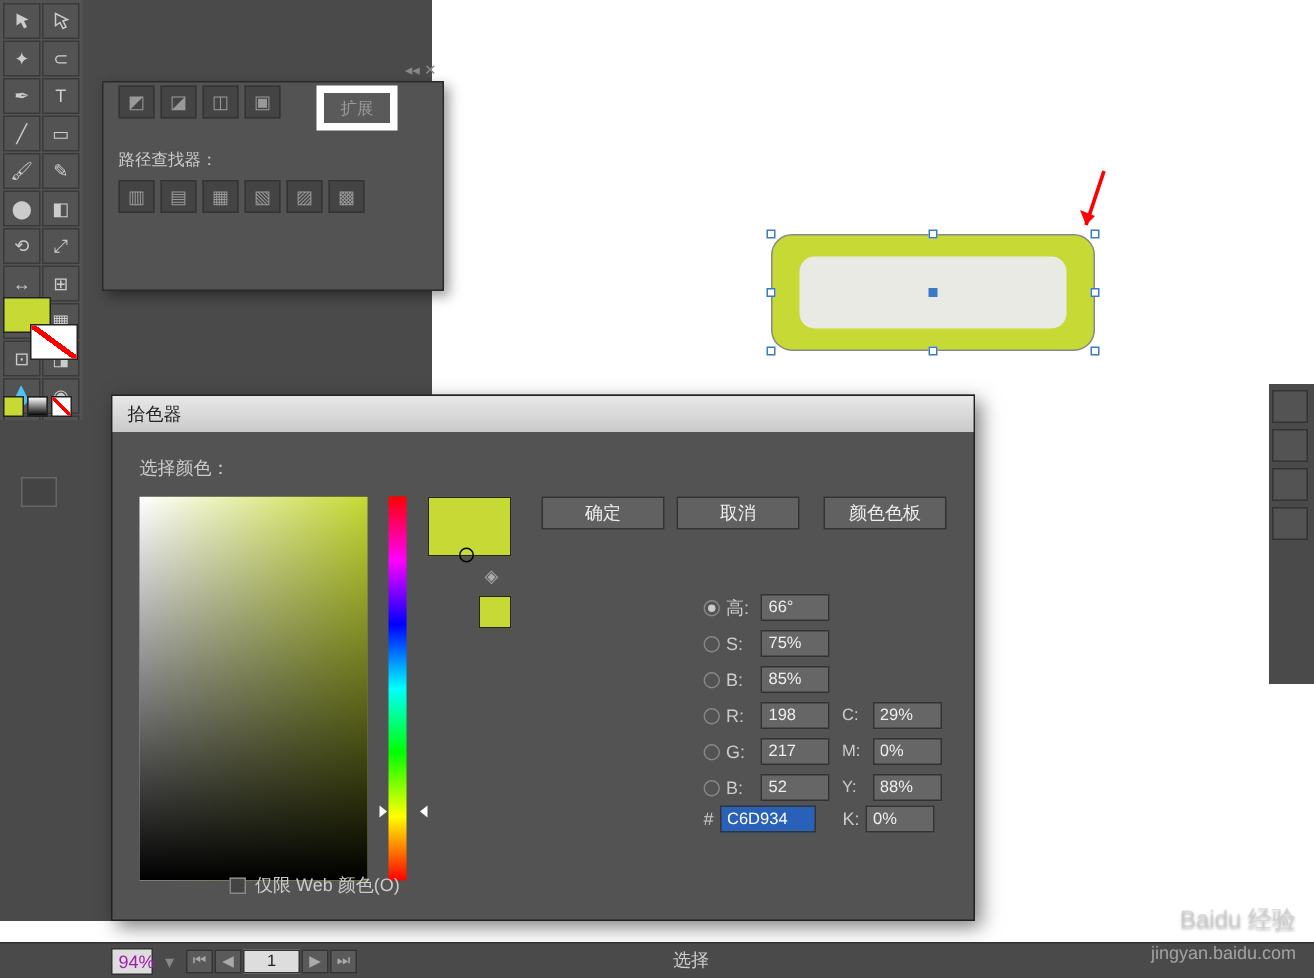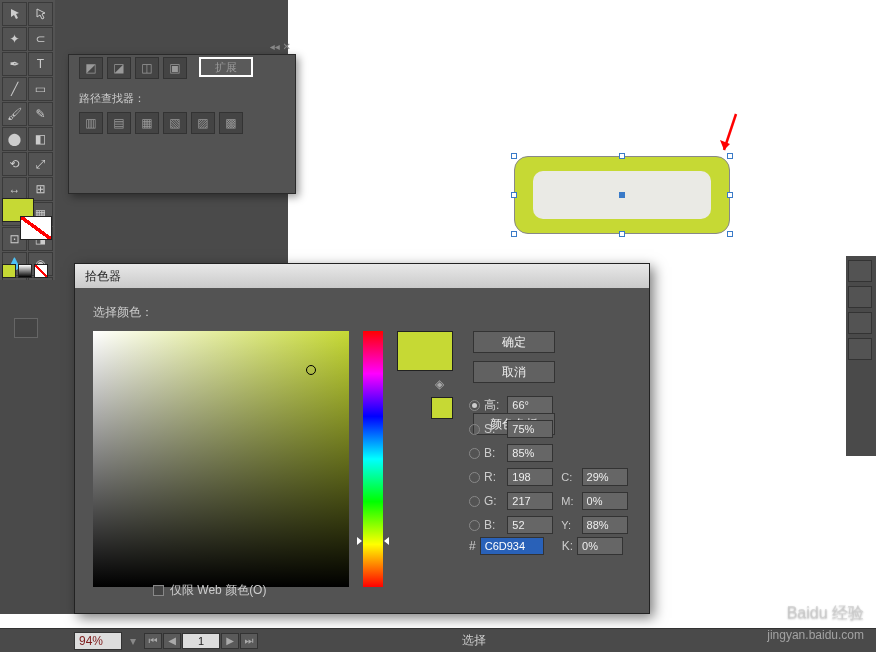--- a/index.html
+++ b/index.html
@@ -13,21 +13,21 @@
 .mini-swatches{position:absolute;left:0;top:262px;display:flex;gap:2px;padding:2px}
 .mini-sw{width:14px;height:14px;border:1px solid #222}
 .panel-a{position:absolute;left:68px;top:54px;width:228px;height:140px;background:#535353;border:1px solid #2a2a2a;box-shadow:3px 3px 8px rgba(0,0,0,.4)}
 .tabs{display:flex;background:#3a3a3a;height:22px;align-items:flex-end}
 .tab{padding:3px 10px;background:#3a3a3a;font-size:11px;cursor:pointer}
 .tab.active{background:#535353}
 .p-close{position:absolute;right:4px;top:-14px;font-size:10px;color:#888}
 .sect-lbl{padding:6px 10px 4px;font-size:11px}
 .icon-row{display:flex;gap:4px;padding:2px 10px 6px}
 .ic-btn{width:24px;height:22px;background:#444;border:1px solid #333;display:flex;align-items:center;justify-content:center;cursor:pointer;color:#999}
-.expand-btn{width:54px;height:20px;background:#5a5a5a;border:2px solid #ffffff;margin-left:8px;color:#999;font-size:11px;display:flex;align-items:center;justify-content:center}
+.expand-btn{width:54px;height:30px;background:#5a5a5a;border:5px solid #ffffff;margin-left:20px;color:#999;font-size:11px;display:flex;align-items:center;justify-content:center}
 .dk-strip{position:absolute;left:0;top:280px;width:55px;height:334px;background:#4a4a4a}
 .collapse-icon{position:absolute;left:14px;top:318px;width:24px;height:20px;border:1px solid #666;background:#444}
 .canvas-shape{position:absolute;left:514px;top:156px;width:216px;height:78px;background:#c6d934;border:1px solid #888;border-radius:14px}
 .canvas-inner{position:absolute;left:18px;top:14px;right:18px;bottom:14px;background:#eaeae5;border-radius:10px}
 .handle{position:absolute;width:6px;height:6px;background:#fff;border:1px solid #3a7bc8}
 .sel-center{position:absolute;left:619px;top:192px;width:6px;height:6px;background:#3a7bc8}
 .arrow-annot{position:absolute;left:716px;top:112px;width:30px;height:44px}
 .colorpicker{position:absolute;left:74px;top:263px;width:576px;height:351px;background:#535353;border:1px solid #222;box-shadow:4px 4px 12px rgba(0,0,0,.5)}
 .cp-title{height:24px;background:linear-gradient(#e8e8e8,#cacaca);color:#222;display:flex;align-items:center;padding:0 10px;font-size:12px}
 .cp-body{padding:16px 18px}
@@ -37,33 +37,33 @@
 .sv-cursor{position:absolute;width:10px;height:10px;border:1px solid #000;border-radius:50%;left:213px;top:34px}
 .hue-bar{width:20px;height:256px;background:linear-gradient(to bottom,red,magenta,blue,cyan,lime,yellow,red);position:relative;cursor:pointer}
 .hue-ptr{position:absolute;left:-6px;top:206px;width:32px;height:8px;pointer-events:none}
 .hue-ptr::before,.hue-ptr::after{content:"";position:absolute;top:0;border-top:4px solid transparent;border-bottom:4px solid transparent}
 .hue-ptr::before{left:0;border-left:5px solid #fff}
 .hue-ptr::after{right:0;border-right:5px solid #fff}
 .preview-col{width:56px}
 .prev-new{width:56px;height:40px;background:#c6d934;border:1px solid #222}
 .prev-old{width:22px;height:22px;background:#c6d934;border:1px solid #222;margin-top:6px;margin-left:34px}
 .cube{width:14px;height:14px;margin:6px 0 2px 38px;color:#aaa}
-.btns-col{display:flex;flex-direction:column;gap:8px;margin-left:6px}
+.btns-col{display:flex;flex-direction:row;gap:8px;margin-left:6px}
 .dlg-btn{width:82px;height:22px;background:#616161;border:1px solid #333;color:#eee;display:flex;align-items:center;justify-content:center;cursor:pointer}
 .inputs{position:absolute;left:394px;top:132px;display:grid;grid-template-columns:auto auto auto auto;gap:6px 8px;align-items:center}
 .radio{width:11px;height:11px;border:1px solid #888;border-radius:50%;display:inline-block;margin-right:4px;vertical-align:middle}
 .radio.on::after{content:"";display:block;width:5px;height:5px;background:#ccc;border-radius:50%;margin:2px}
 .il{display:flex;align-items:center;font-size:11px}
 .num-in{width:46px;height:18px;background:#666;border:1px solid #333;color:#eee;padding:0 4px;font-size:11px}
 .num-in.sel{background:#2961b8;color:#fff}
 .hex-row{position:absolute;left:394px;top:273px;display:flex;align-items:center;gap:4px}
 .web-only{position:absolute;left:78px;bottom:14px;display:flex;align-items:center;gap:6px}
 .chk{width:11px;height:11px;border:1px solid #888;background:#444}
 .bottom-bar{position:absolute;left:0;bottom:0;width:876px;height:24px;background:#4a4a4a;border-top:1px solid #333;display:flex;align-items:center;padding:0 6px;gap:8px}
-.zoom-in{width:48px;height:18px;background:#ddd;color:#7f1d1d;border:1px solid #333;padding:0 4px;display:flex;align-items:center}
+.zoom-in{width:28px;height:18px;background:#ddd;color:#a21caf;border:1px solid #333;padding:0 4px;display:flex;align-items:center}
 .nav-grp{display:flex;gap:1px}
 .nav-b{width:18px;height:16px;background:#5a5a5a;border:1px solid #333;display:flex;align-items:center;justify-content:center;color:#aaa;font-size:10px}
 .page-in{width:38px;height:16px;background:#ddd;color:#222;border:1px solid #333;text-align:center;font-size:11px}
 .watermark{position:absolute;right:12px;bottom:28px;color:rgba(200,200,200,.6);font-size:16px;font-weight:normal;text-shadow:0 1px 2px rgba(0,0,0,.3)}
 .wm-sub{position:absolute;right:12px;bottom:10px;color:rgba(200,200,200,.7);font-size:12px}
 .side-icons{position:absolute;right:0;top:256px;width:30px;height:200px;background:#4a4a4a;display:flex;flex-direction:column;gap:4px;padding:4px 2px}
 .side-ic{width:24px;height:22px;background:#535353;border:1px solid #333}
 </style>
 </head>
 <body>

